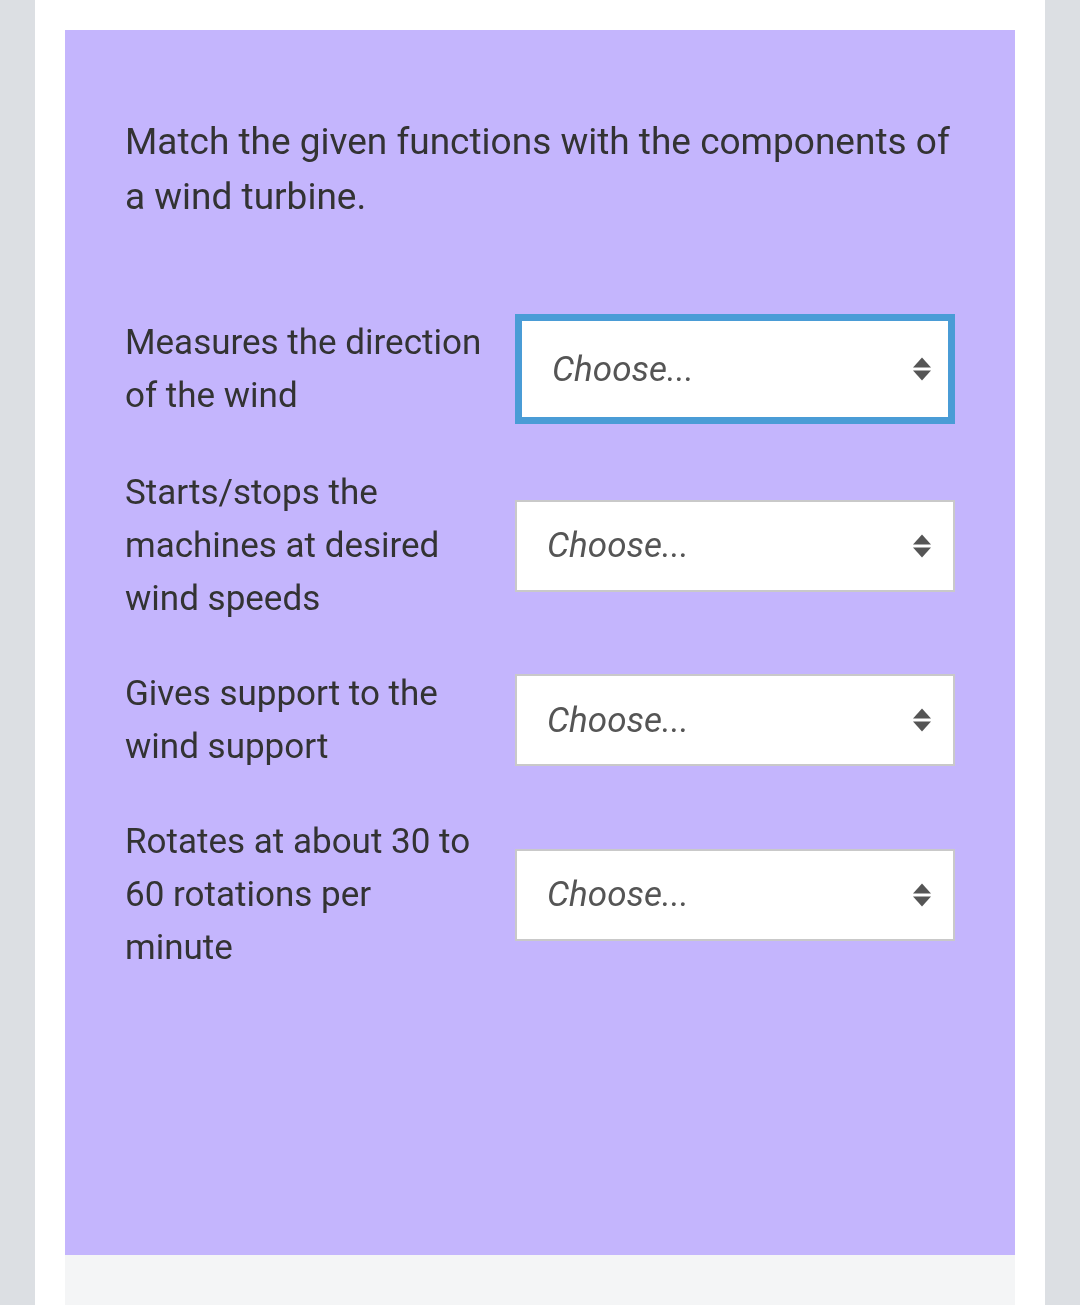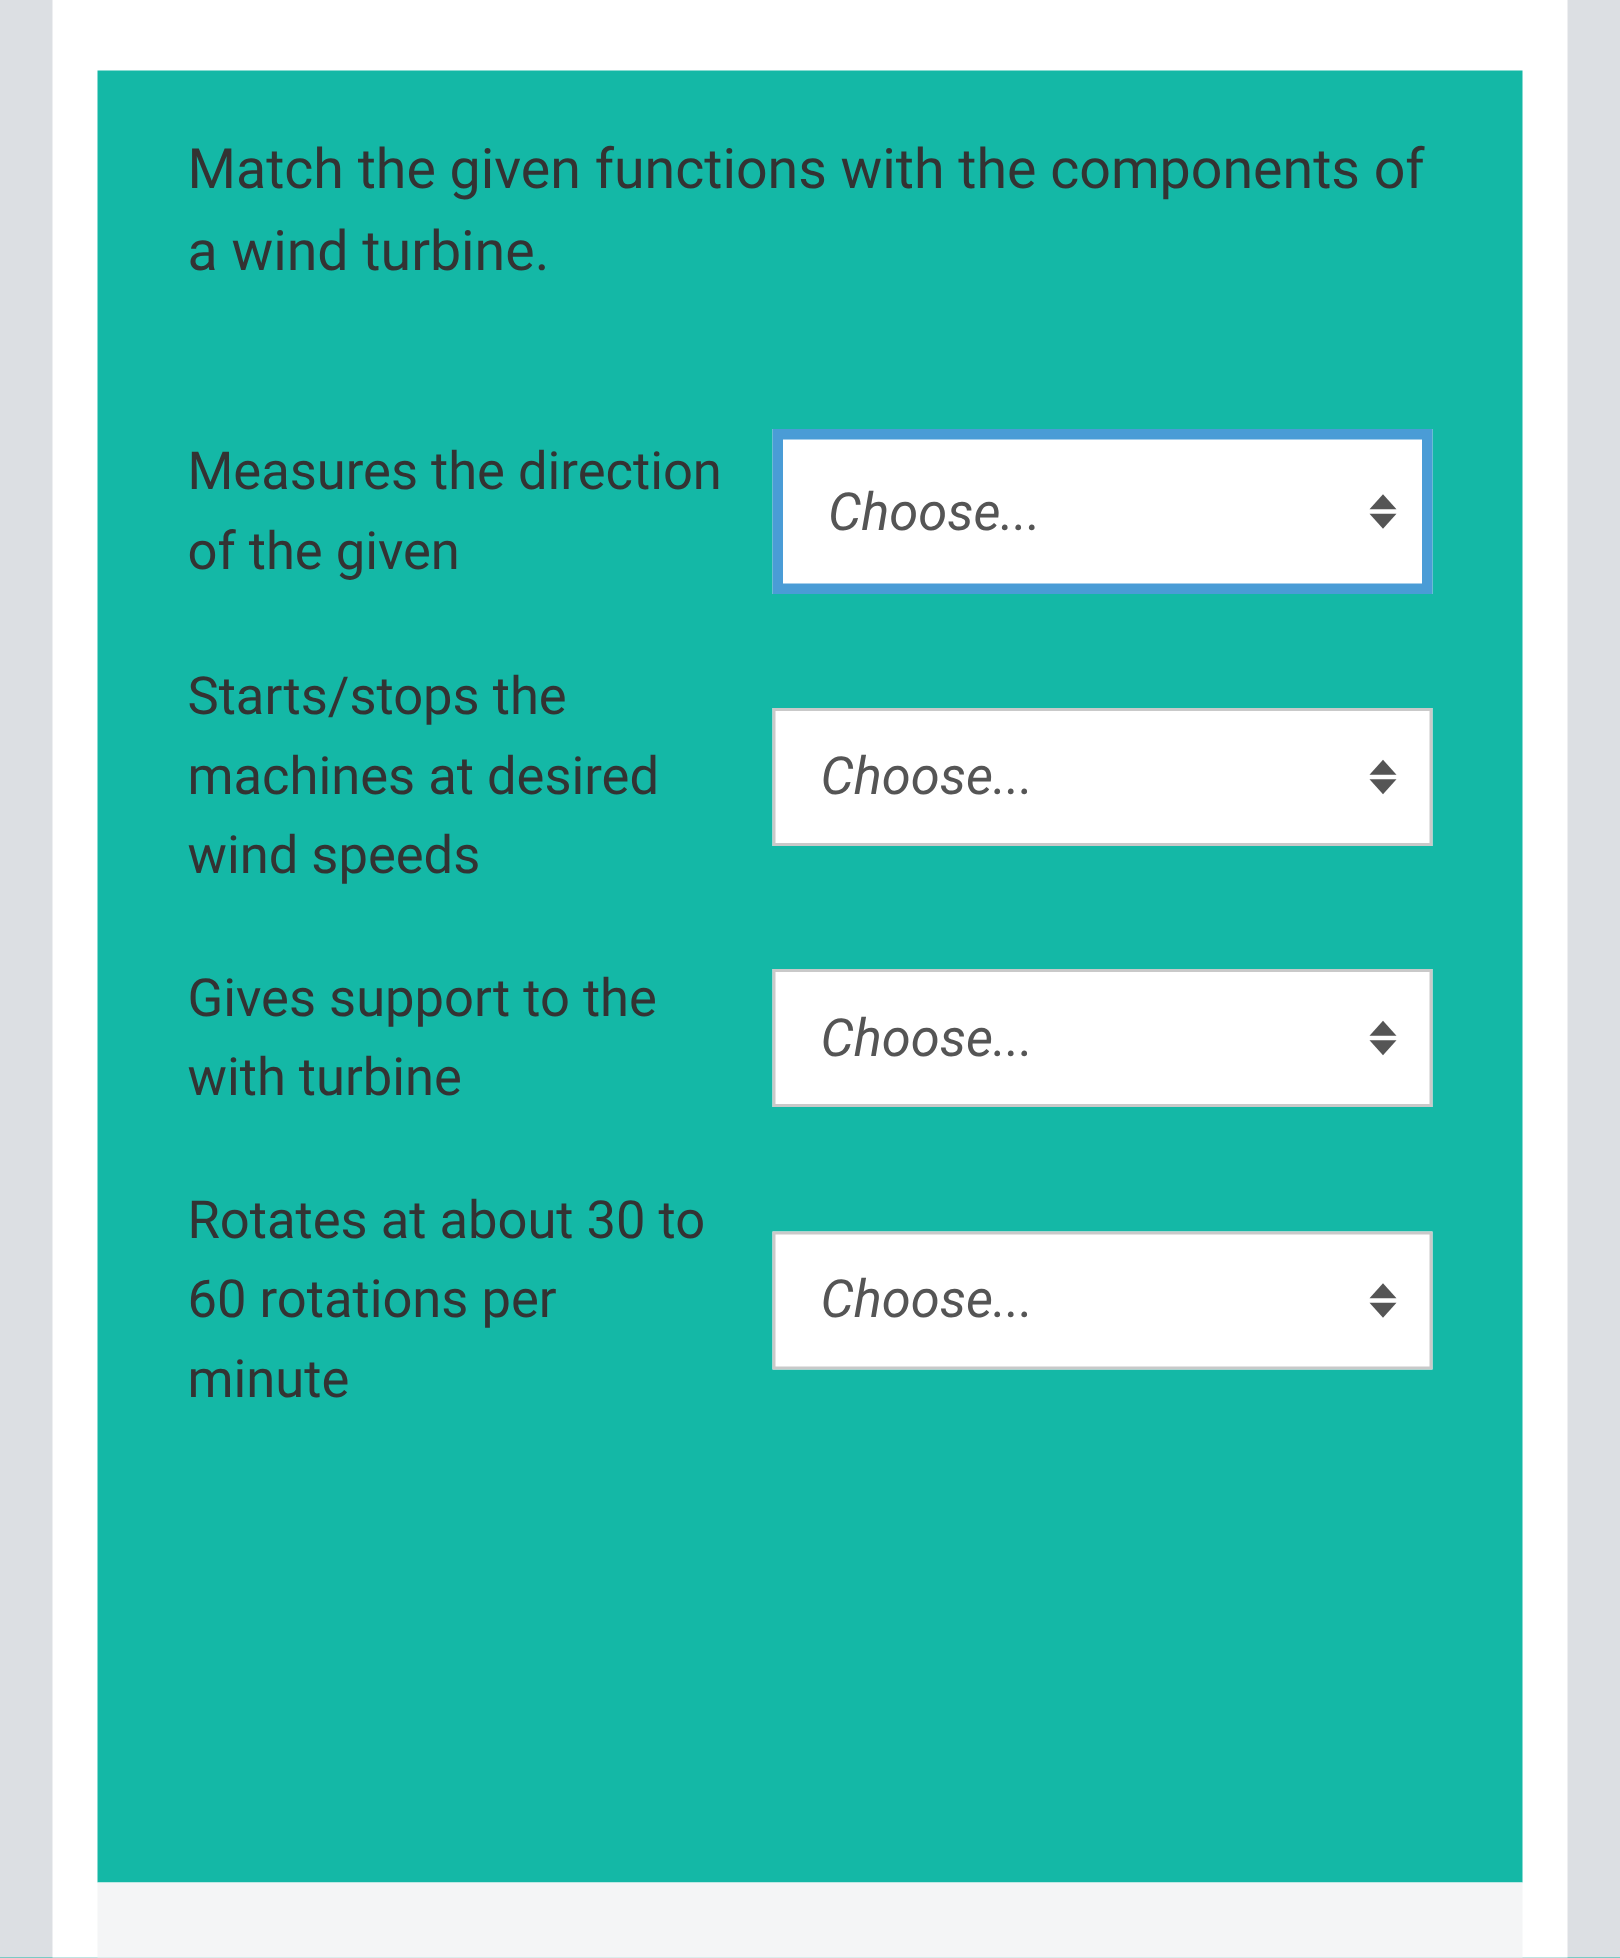--- a/index.html
+++ b/index.html
@@ -10,23 +10,22 @@
       position:relative;
     }
     .outer-card {
       position:absolute;
       left:35px; right:35px; top:0; bottom:0;
       background:#fff;
     }
     .question-panel {
       position:absolute;
       left:30px; right:30px; top:30px; bottom:50px;
-      background:#14b8a6;
-      padding:39px 60px 60px 60px;
-      margin-top:17px;
+      background:#c4b5fd;
+      padding:84px 60px 60px 60px;
     }
     .question-prompt {
       font-size:37px;
       line-height:55px;
       color:#333;
       margin-bottom:90px;
       font-weight:400;
     }
     .match-row {
       display:flex;
@@ -85,21 +84,21 @@
   </style>
 </head>
 <body>
 
 <div class="outer-card">
   <div class="question-panel">
 
     <div class="question-prompt">Match the given functions with the components of a wind turbine.</div>
 
     <div class="match-row">
-      <div class="match-text">Measures the direction of the given</div>
+      <div class="match-text">Measures the direction of the wind</div>
       <div class="select-wrap">
         <div class="select-box is-focused">
           <span>Choose...</span>
         </div>
         <span class="chevron">
           <span class="tri-up"></span>
             <span class="tri-down"></span>
         </span>
       </div>
     </div>
@@ -111,21 +110,21 @@
           <span>Choose...</span>
         </div>
         <span class="chevron">
           <span class="tri-up"></span>
             <span class="tri-down"></span>
         </span>
       </div>
     </div>
 
     <div class="match-row">
-      <div class="match-text">Gives support to the with turbine</div>
+      <div class="match-text">Gives support to the wind support</div>
       <div class="select-wrap">
         <div class="select-box">
           <span>Choose...</span>
         </div>
         <span class="chevron">
           <span class="tri-up"></span>
             <span class="tri-down"></span>
         </span>
       </div>
     </div>

